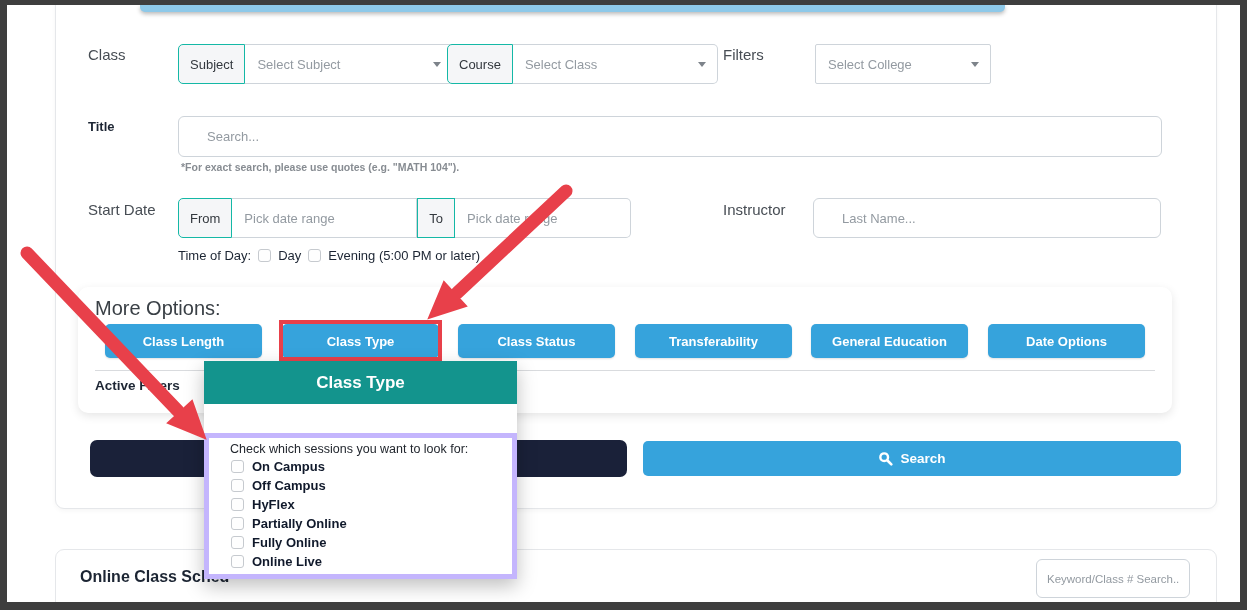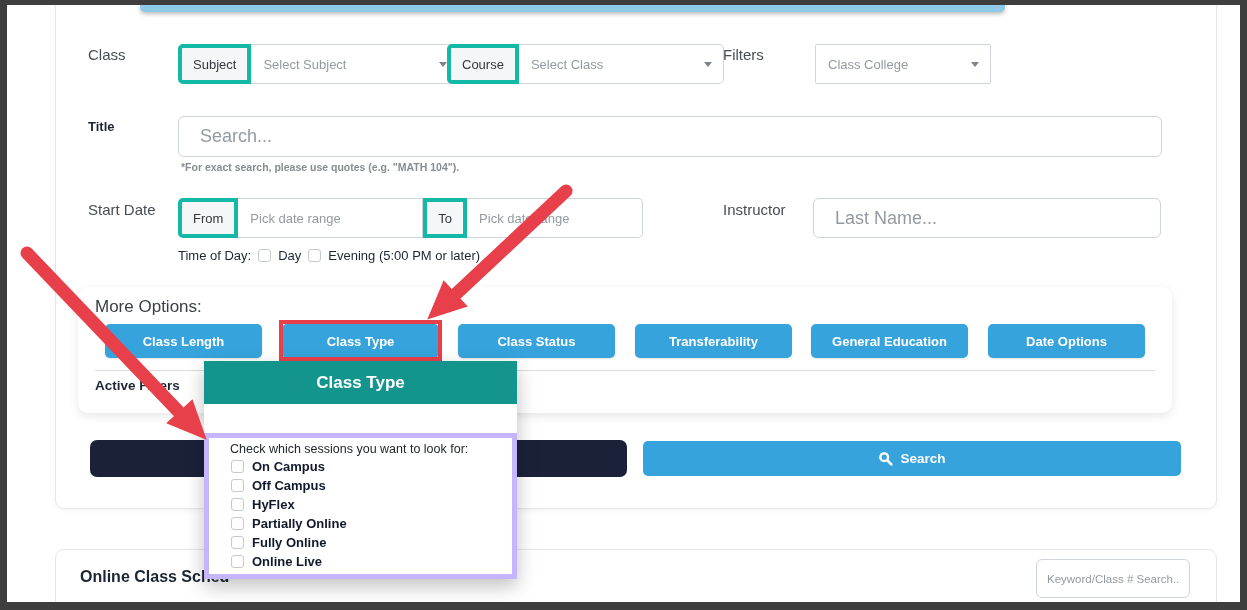--- a/index.html
+++ b/index.html
@@ -14,41 +14,41 @@
   .top-strip { position:absolute; left:140px; top:5px; width:865px; height:7px; background:#8ec9e9; border-radius:0 0 5px 5px; box-shadow:0 2px 4px rgba(0,0,0,.28); z-index:20; }
 
   
   .main-card { position:absolute; left:55px; top:-16px; width:1162px; height:525px; background:#fff; border:1px solid #e5e7ea; border-radius:9px; box-shadow:0 2px 5px rgba(0,0,0,.04); z-index:1; }
   .bottom-card { position:absolute; left:55px; top:549px; width:1162px; height:70px; background:#fff; border:1px solid #e5e7ea; border-radius:9px; z-index:1; }
 
   .lbl { position:absolute; font-size:15px; color:#474d54; z-index:5; }
   .blbl { position:absolute; font-size:13px; font-weight:bold; color:#1c2533; z-index:5; }
 
   
-  .tinput { position:absolute; border:1px solid #ced4da; border-radius:6px; background:#fff; font-family:"Liberation Sans",sans-serif; font-size:18px; color:#33383e; padding:0 21px; z-index:5; outline:none; }
+  .tinput { position:absolute; border:1px solid #ced4da; border-radius:6px; background:#fff; font-family:"Liberation Sans",sans-serif; font-size:13px; color:#33383e; padding:0 28px; z-index:5; outline:none; }
   .tinput::placeholder { color:#939aa1; opacity:1; }
 
   .igroup { position:absolute; display:flex; height:40px; z-index:5; }
-  .prepend { background:#f5f6f8; border:4px solid #14b8a6; display:flex; align-items:center; padding:0 11px; font-size:13px; color:#33383e; white-space:nowrap; }
+  .prepend { background:#f5f6f8; border:1px solid #14b8a6; display:flex; align-items:center; padding:0 11px; font-size:13px; color:#33383e; white-space:nowrap; }
   .prepend.first { border-radius:5px 0 0 5px; }
   .seg { border:1px solid #ced4da; border-left:none; background:#fff; display:flex; align-items:center; padding:0 12px; font-size:13px; }
   .seg.last { border-radius:0 5px 5px 0; }
   .fake-select { position:relative; color:#939aa1; }
   .seg-input { color:#939aa1; }
   .caret { width:0; height:0; border-left:4px solid transparent; border-right:4px solid transparent; border-top:5px solid #7d838a; position:absolute; right:11px; top:50%; margin-top:-2px; }
   .solo-select { position:absolute; height:40px; border:1px solid #ced4da; border-radius:2px; background:#fff; display:flex; align-items:center; padding:0 12px; font-size:13px; color:#939aa1; z-index:5; }
 
   .note { position:absolute; font-size:10.5px; color:#878c92; z-index:5; }
 
   .tod-row { position:absolute; left:178px; top:248px; display:flex; align-items:center; gap:7px; font-size:13px; color:#1c2533; z-index:5; }
   .cb { width:13px; height:13px; border:1px solid #c6cacf; border-radius:3px; background:#fefefe; display:inline-block; flex:0 0 auto; }
 
   
   .mo-card { position:absolute; left:78px; top:287px; width:1094px; height:126px; background:#fff; border-radius:10px; box-shadow:0 3px 10px rgba(0,0,0,.10); z-index:6; }
-  .mo-heading { position:absolute; left:95px; top:297px; font-size:17px; color:#3a4046; z-index:7; }
+  .mo-heading { position:absolute; left:95px; top:297px; font-size:20px; color:#3a4046; z-index:7; }
   .fbtn { position:absolute; top:324px; height:34px; width:157px; background:#36a3dc; border:none; border-radius:5px; color:#fff; font-family:"Liberation Sans",sans-serif; font-weight:bold; font-size:13px; z-index:7; box-shadow:0 1px 2px rgba(0,0,0,.12); cursor:pointer; }
   .fb1{left:105px;} .fb2{left:282px;} .fb3{left:458px;} .fb4{left:635px;} .fb5{left:811px;} .fb6{left:988px;}
   .mo-divider { position:absolute; left:95px; top:370px; width:1060px; height:1px; background:#d9dbde; z-index:7; }
   .active-filters { position:absolute; left:95px; top:378px; font-size:13.5px; font-weight:bold; color:#1c2533; z-index:7; }
 
   
   .dark-btn { position:absolute; left:90px; top:440px; width:537px; height:37px; background:#1a2139; border:none; border-radius:7px; z-index:8; cursor:pointer; }
   .search-btn { position:absolute; left:643px; top:441px; width:538px; height:35px; background:#36a3dc; border:none; border-radius:5px; color:#fff; font-family:"Liberation Sans",sans-serif; font-weight:bold; font-size:13.5px; display:flex; align-items:center; justify-content:center; gap:7px; z-index:8; cursor:pointer; }
 
   
@@ -90,21 +90,21 @@
   <div class="igroup" style="left:447px; top:44px;">
     <div class="prepend first">Course</div>
     <div class="seg last fake-select" style="width:205px;">
       <span>Select Class</span>
       <span class="caret"></span>
     </div>
   </div>
 
   <div class="lbl" style="left:723px; top:46px;">Filters</div>
   <div class="solo-select fake-select" style="left:815px; top:44px; width:176px;">
-    <span>Class College</span>
+    <span>Select College</span>
     <span class="caret"></span>
   </div>
 
   <div class="blbl" style="left:88px; top:119px;">Title</div>
   <input class="tinput" style="left: 178px; top: 116px; width: 984px; height: 41px;" placeholder="Search...">
   <div class="note" style="left:181px; top:161px;font-weight:bold;">*For exact search, please use quotes (e.g. "MATH 104").</div>
 
   <div class="lbl" style="left:88px; top:201px;">Start Date</div>
   <div class="igroup" style="left:178px; top:198px;border-radius:17px;">
     <div class="prepend first">From</div>

